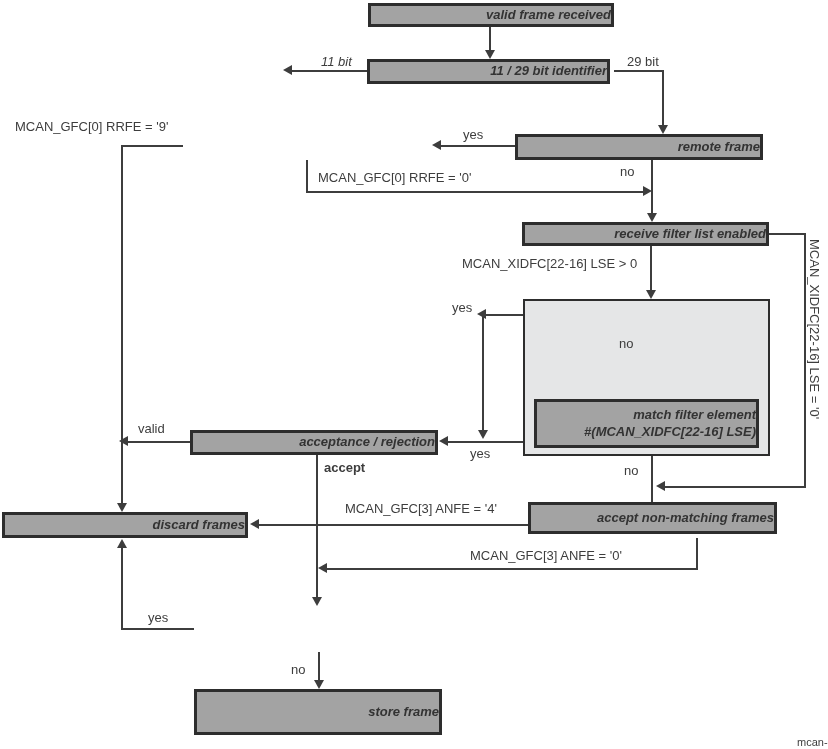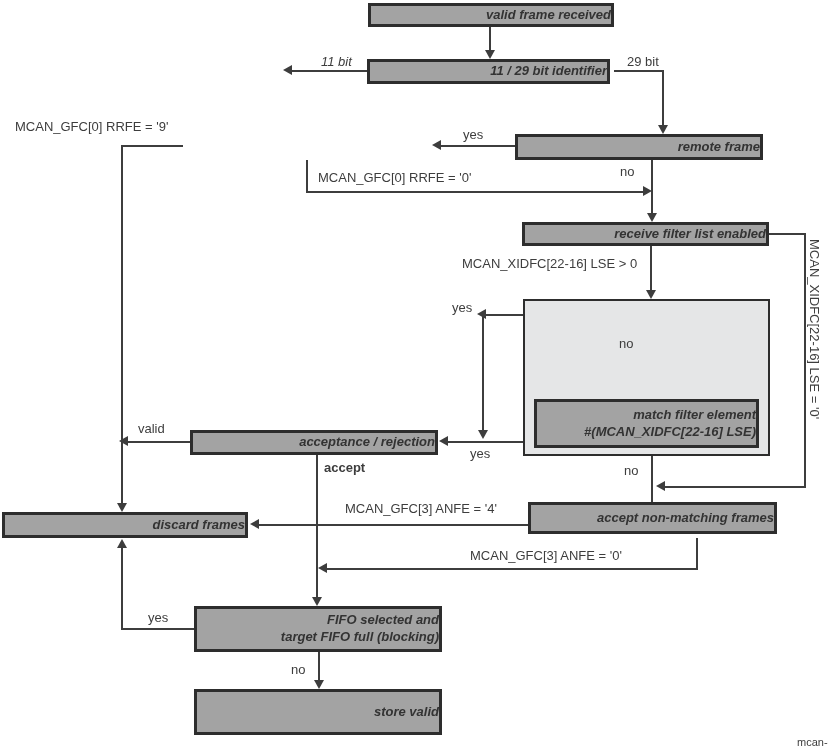--- a/index.html
+++ b/index.html
@@ -137,27 +137,23 @@
   </div>
 
   <div class="box" style="left:2px;top:512px;width:246px;height:26px;">
     <span>discard frames</span>
   </div>
 
   <div class="box" style="left:528px;top:502px;width:249px;height:32px;">
     <span>accept non-matching frames</span>
   </div>
 
-  <div class="box" style="left:194px;top:606px;width:248px;height:46px;">
-    <span>FIFO selected and</span>
-    <span>target FIFO full (blocking)</span>
-  </div>
 
   <div class="box" style="left:194px;top:689px;width:248px;height:46px;">
-    <span>store valid</span>
+    <span>store frame</span>
   </div>
 
   <div class="lbl" style="left:321px;top:55px;font-style:italic;">11 bit</div>
   <div class="lbl" style="left:627px;top:55px;">29 bit</div>
   <div class="lbl" style="left:15px;top:120px;">MCAN_GFC[0] RRFE = '9'</div>
   <div class="lbl" style="left:463px;top:128px;">yes</div>
   <div class="lbl" style="left:318px;top:171px;">MCAN_GFC[0] RRFE = '0'</div>
   <div class="lbl" style="left:620px;top:165px;">no</div>
   <div class="lbl" style="left:462px;top:257px;">MCAN_XIDFC[22-16] LSE &gt; 0</div>
   <div class="lbl vtext" style="left:808px;top:239px;">MCAN_XIDFC[22-16] LSE = '0'</div>

